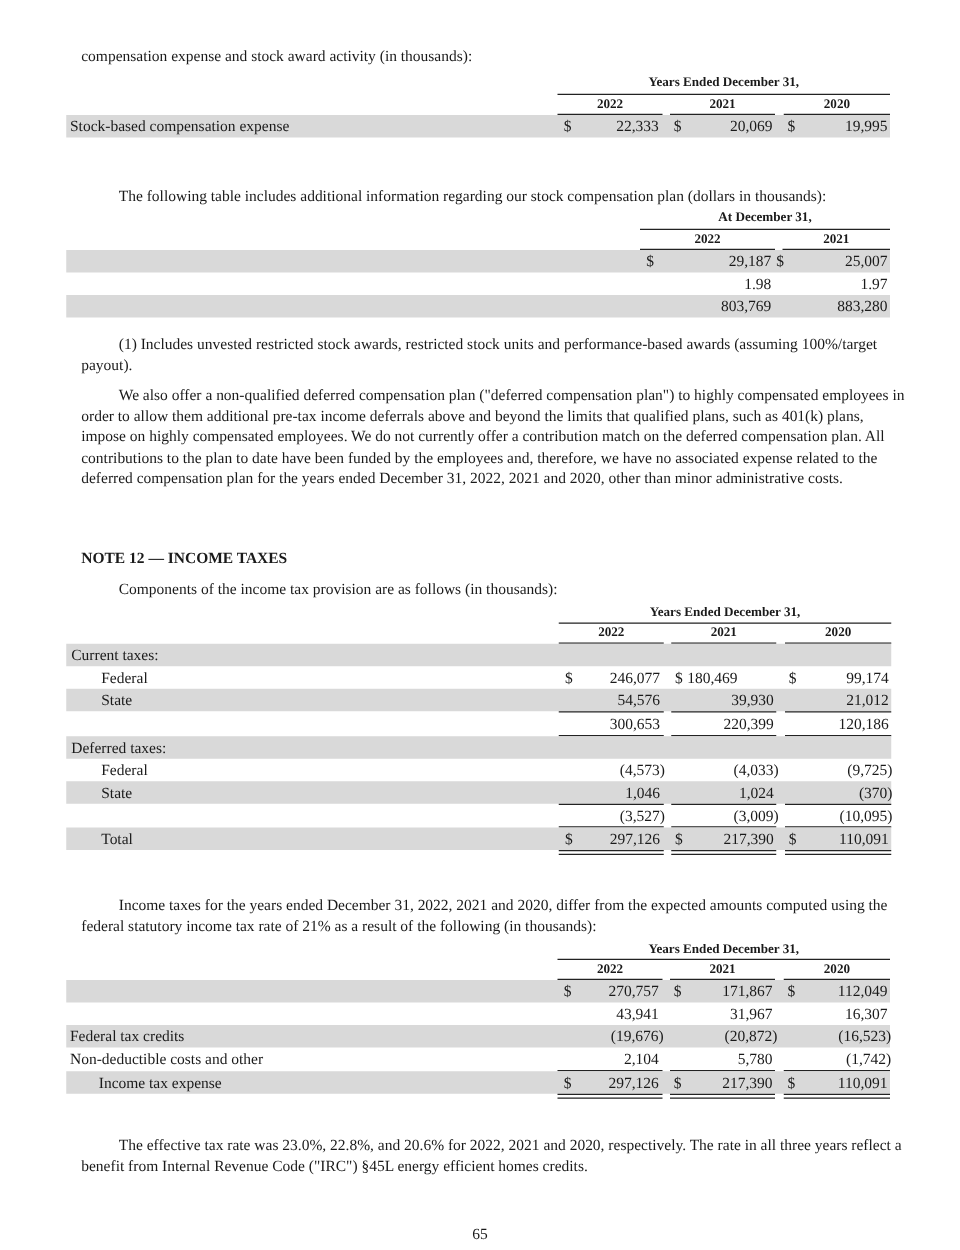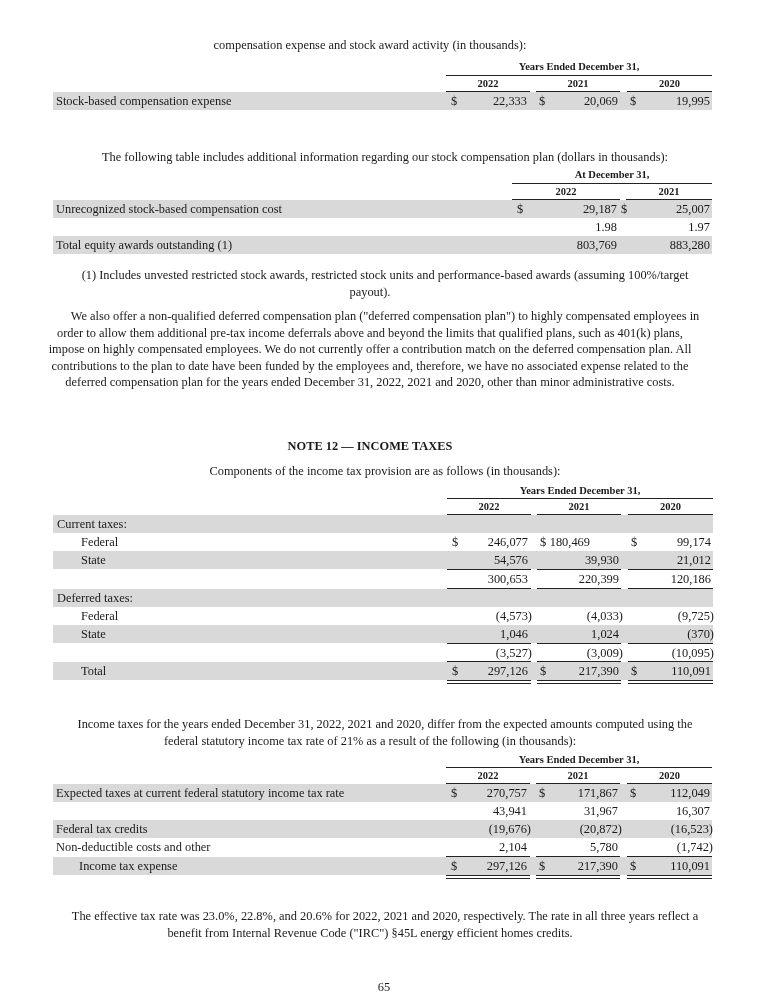--- a/index.html
+++ b/index.html
@@ -1,21 +1,21 @@
 <!DOCTYPE html>
 <html><head>
 <meta charset="utf-8">
 <style>
   html, body { margin: 0; padding: 0; background: #ffffff; }
   body {
     width: 768px; height: 1000px; position: relative; overflow: hidden;
     font-family: "Liberation Serif", serif; color: #1a1a1a; font-size: 12.4px;
   }
   .abs { position: absolute; }
-  .para { position: absolute; left: 38px; width: 664px; line-height: 16.5px; text-align: center; }
+  .para { position: absolute; left: 65px; width: 664px; line-height: 16.5px; }
   .indent { text-indent: 30px; }
   .heading { font-weight: bold; }
   .hdr-bold { font-weight: bold; font-size: 10.5px; text-align: center; }
   .line-thin { position: absolute; background: #222; height: 1.4px; }
   .shade { position: absolute; left: 53px; background: #d9d9d9; }
   .row { position: absolute; left: 53px; height: 18px; line-height: 18px; }
   .lbl { position: absolute; white-space: nowrap; }
   .dol { position: absolute; }
   .num { position: absolute; text-align: right; white-space: nowrap; }
   .pagenum { position: absolute; left: 0; width: 768px; text-align: center; top: 980px; }
@@ -51,33 +51,31 @@
 <div>
   <div class="abs hdr-bold" style="left:512px; width:200px; top:169px;">At December 31,</div>
   <div class="line-thin" style="left:512px; width:200px; top:183px;"></div>
   <div class="abs hdr-bold" style="left:512px; width:108px; top:186px;">2022</div>
   <div class="abs hdr-bold" style="left:626px; width:86px; top:186px;">2021</div>
   <div class="line-thin" style="left:512px; width:108px; top:199px;"></div>
   <div class="line-thin" style="left:626px; width:86px; top:199px;"></div>
 
   <div class="shade" style="top:200px; width:659px; height:18px;"></div>
   <div class="row" style="top:200px; width:659px;">
-    <span class="lbl" style="left:3px;">Unrecognized stock-based compensation cost</span>
     <span class="dol" style="left:464px;">$</span>
     <span class="num" style="left:470px; width:94px;">29,187</span>
     <span class="dol" style="left:568px;">$</span>
     <span class="num" style="left:575px; width:82px;">25,007</span>
   </div>
   <div class="row" style="top:218px; width:659px;">
     <span class="num" style="left:470px; width:94px;">1.98</span>
     <span class="num" style="left:575px; width:82px;">1.97</span>
   </div>
   <div class="shade" style="top:236px; width:659px; height:18px;"></div>
   <div class="row" style="top:236px; width:659px;">
-    <span class="lbl" style="left:3px;">Total equity awards outstanding (1)</span>
     <span class="num" style="left:470px; width:94px;">803,769</span>
     <span class="num" style="left:575px; width:82px;">883,280</span>
   </div>
 </div>
 
 <div class="para indent" style="top:267px;">(1) Includes unvested restricted stock awards, restricted stock units and performance-based awards (assuming 100%/target payout).</div>
 
 <div class="para indent" style="top:308px;">We also offer a non-qualified deferred compensation plan ("deferred compensation plan") to highly compensated employees in order to allow them additional pre-tax income deferrals above and beyond the limits that qualified plans, such as 401(k) plans, impose on highly compensated employees. We do not currently offer a contribution match on the deferred compensation plan. All contributions to the plan to date have been funded by the employees and, therefore, we have no associated expense related to the deferred compensation plan for the years ended December 31, 2022, 2021 and 2020, other than minor administrative costs.</div>
 
 <div class="para heading" style="top:438px;">NOTE 12 — INCOME TAXES</div>
@@ -186,21 +184,20 @@
   <div class="line-thin" style="left:446px; width:266px; top:767px;"></div>
   <div class="abs hdr-bold" style="left:446px; width:84px; top:770px;">2022</div>
   <div class="abs hdr-bold" style="left:536px; width:84px; top:770px;">2021</div>
   <div class="abs hdr-bold" style="left:627px; width:85px; top:770px;">2020</div>
   <div class="line-thin" style="left:446px; width:84px; top:783px;"></div>
   <div class="line-thin" style="left:536px; width:84px; top:783px;"></div>
   <div class="line-thin" style="left:627px; width:85px; top:783px;"></div>
 
   <div class="shade" style="top:784px; width:659px; height:18px;"></div>
   <div class="row" style="top:784px; width:659px;">
-    <span class="lbl" style="left:3px;">Expected taxes at current federal statutory income tax rate</span>
     <span class="dol" style="left:398px;">$</span>
     <span class="num" style="left:404px; width:70px;">270,757</span>
     <span class="dol" style="left:486px;">$</span>
     <span class="num" style="left:494px; width:71px;">171,867</span>
     <span class="dol" style="left:577px;">$</span>
     <span class="num" style="left:584px; width:73px;">112,049</span>
   </div>
   <div class="row" style="top:802px; width:659px;">
     <span class="num" style="left:404px; width:70px;">43,941</span>
     <span class="num" style="left:494px; width:71px;">31,967</span>

